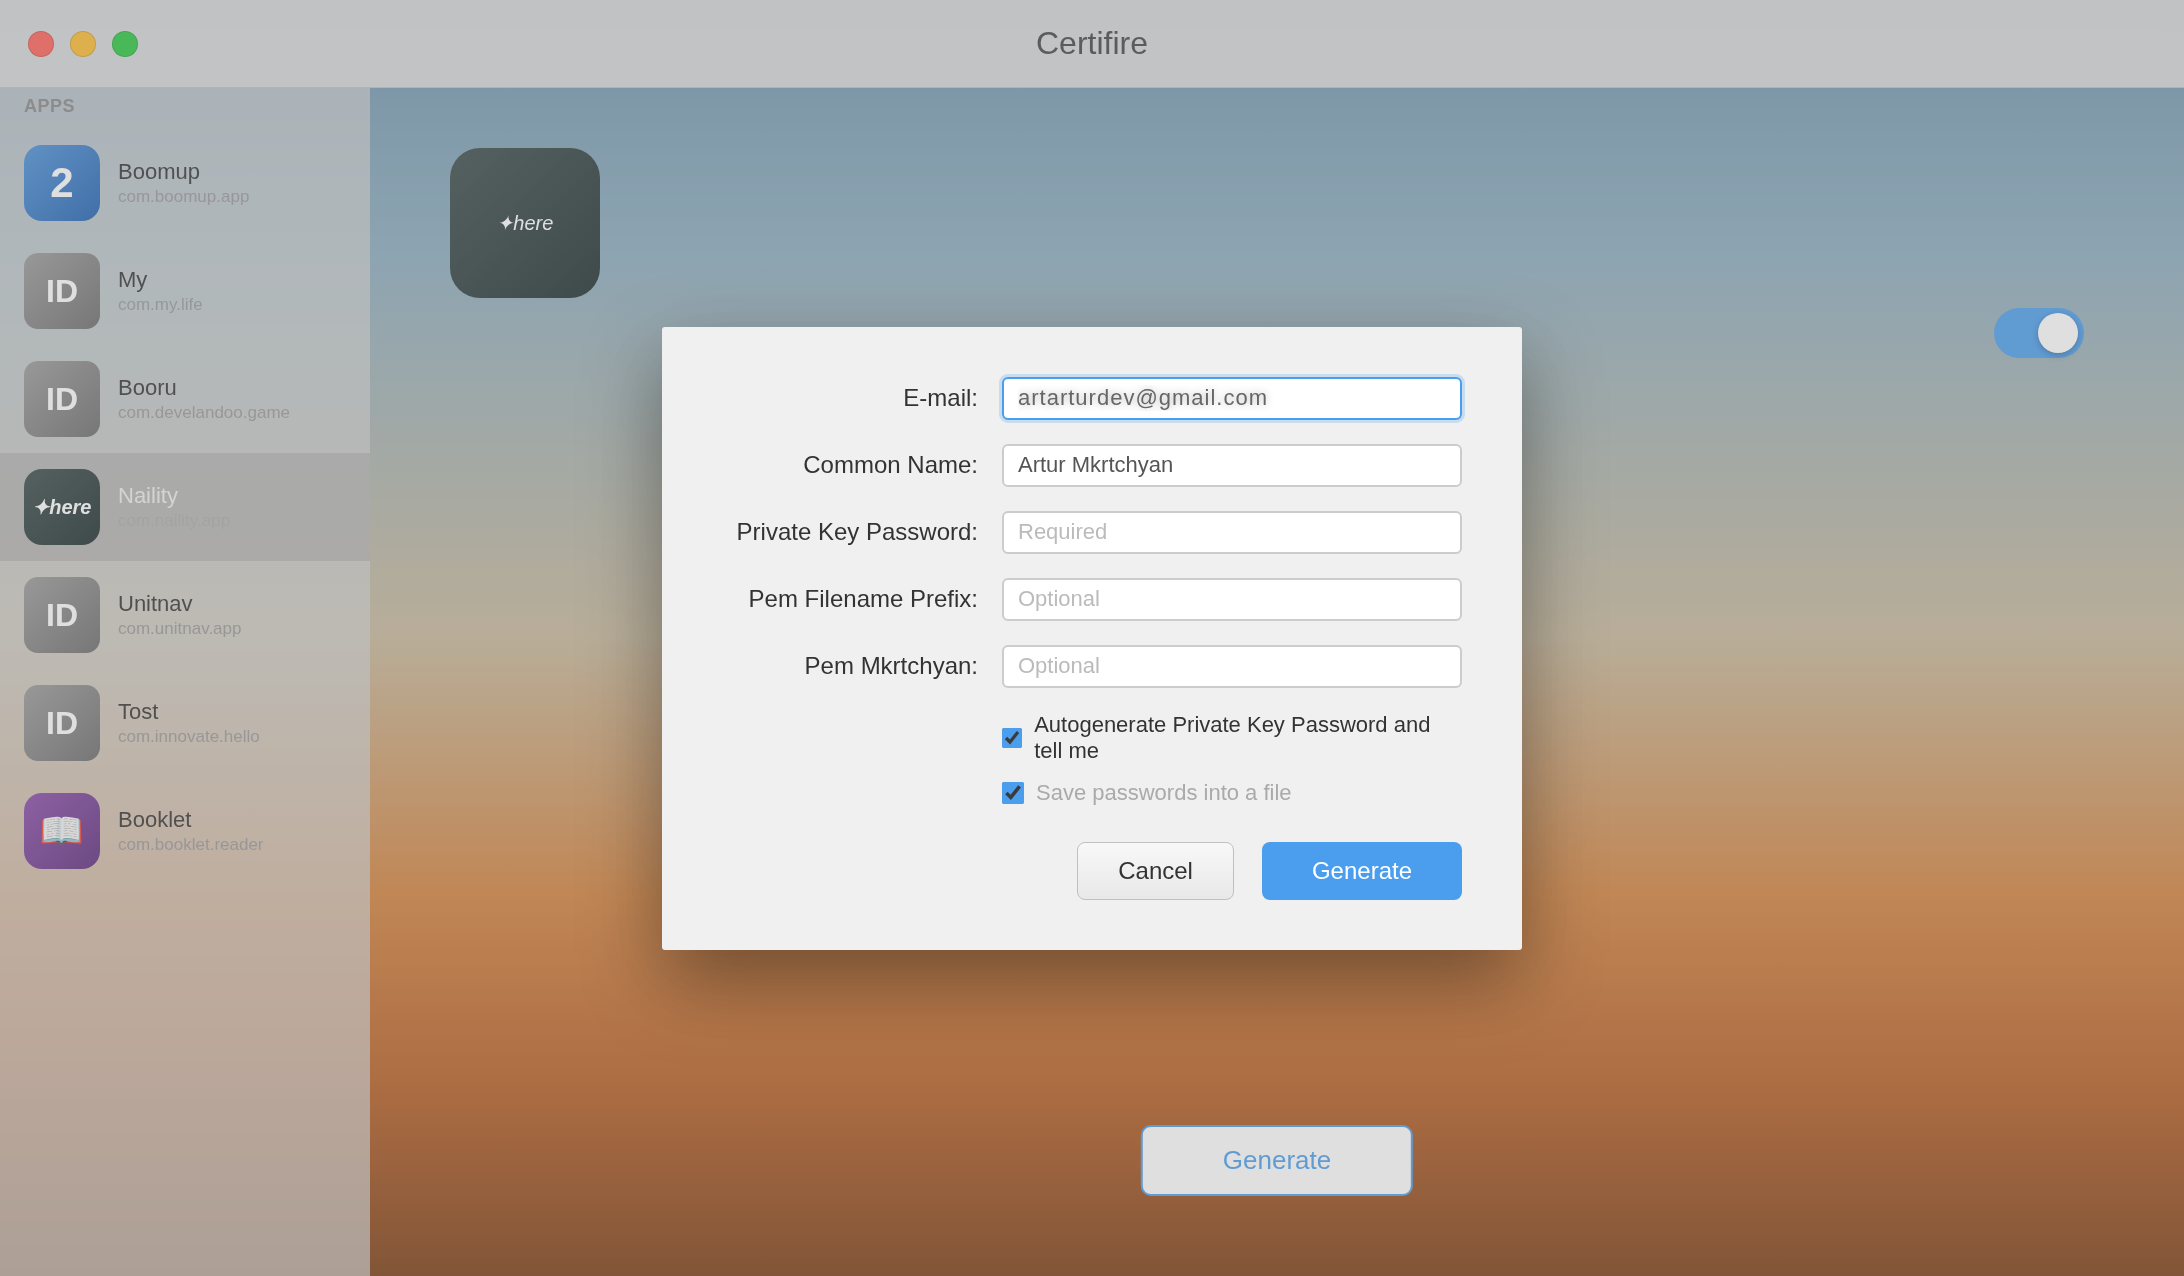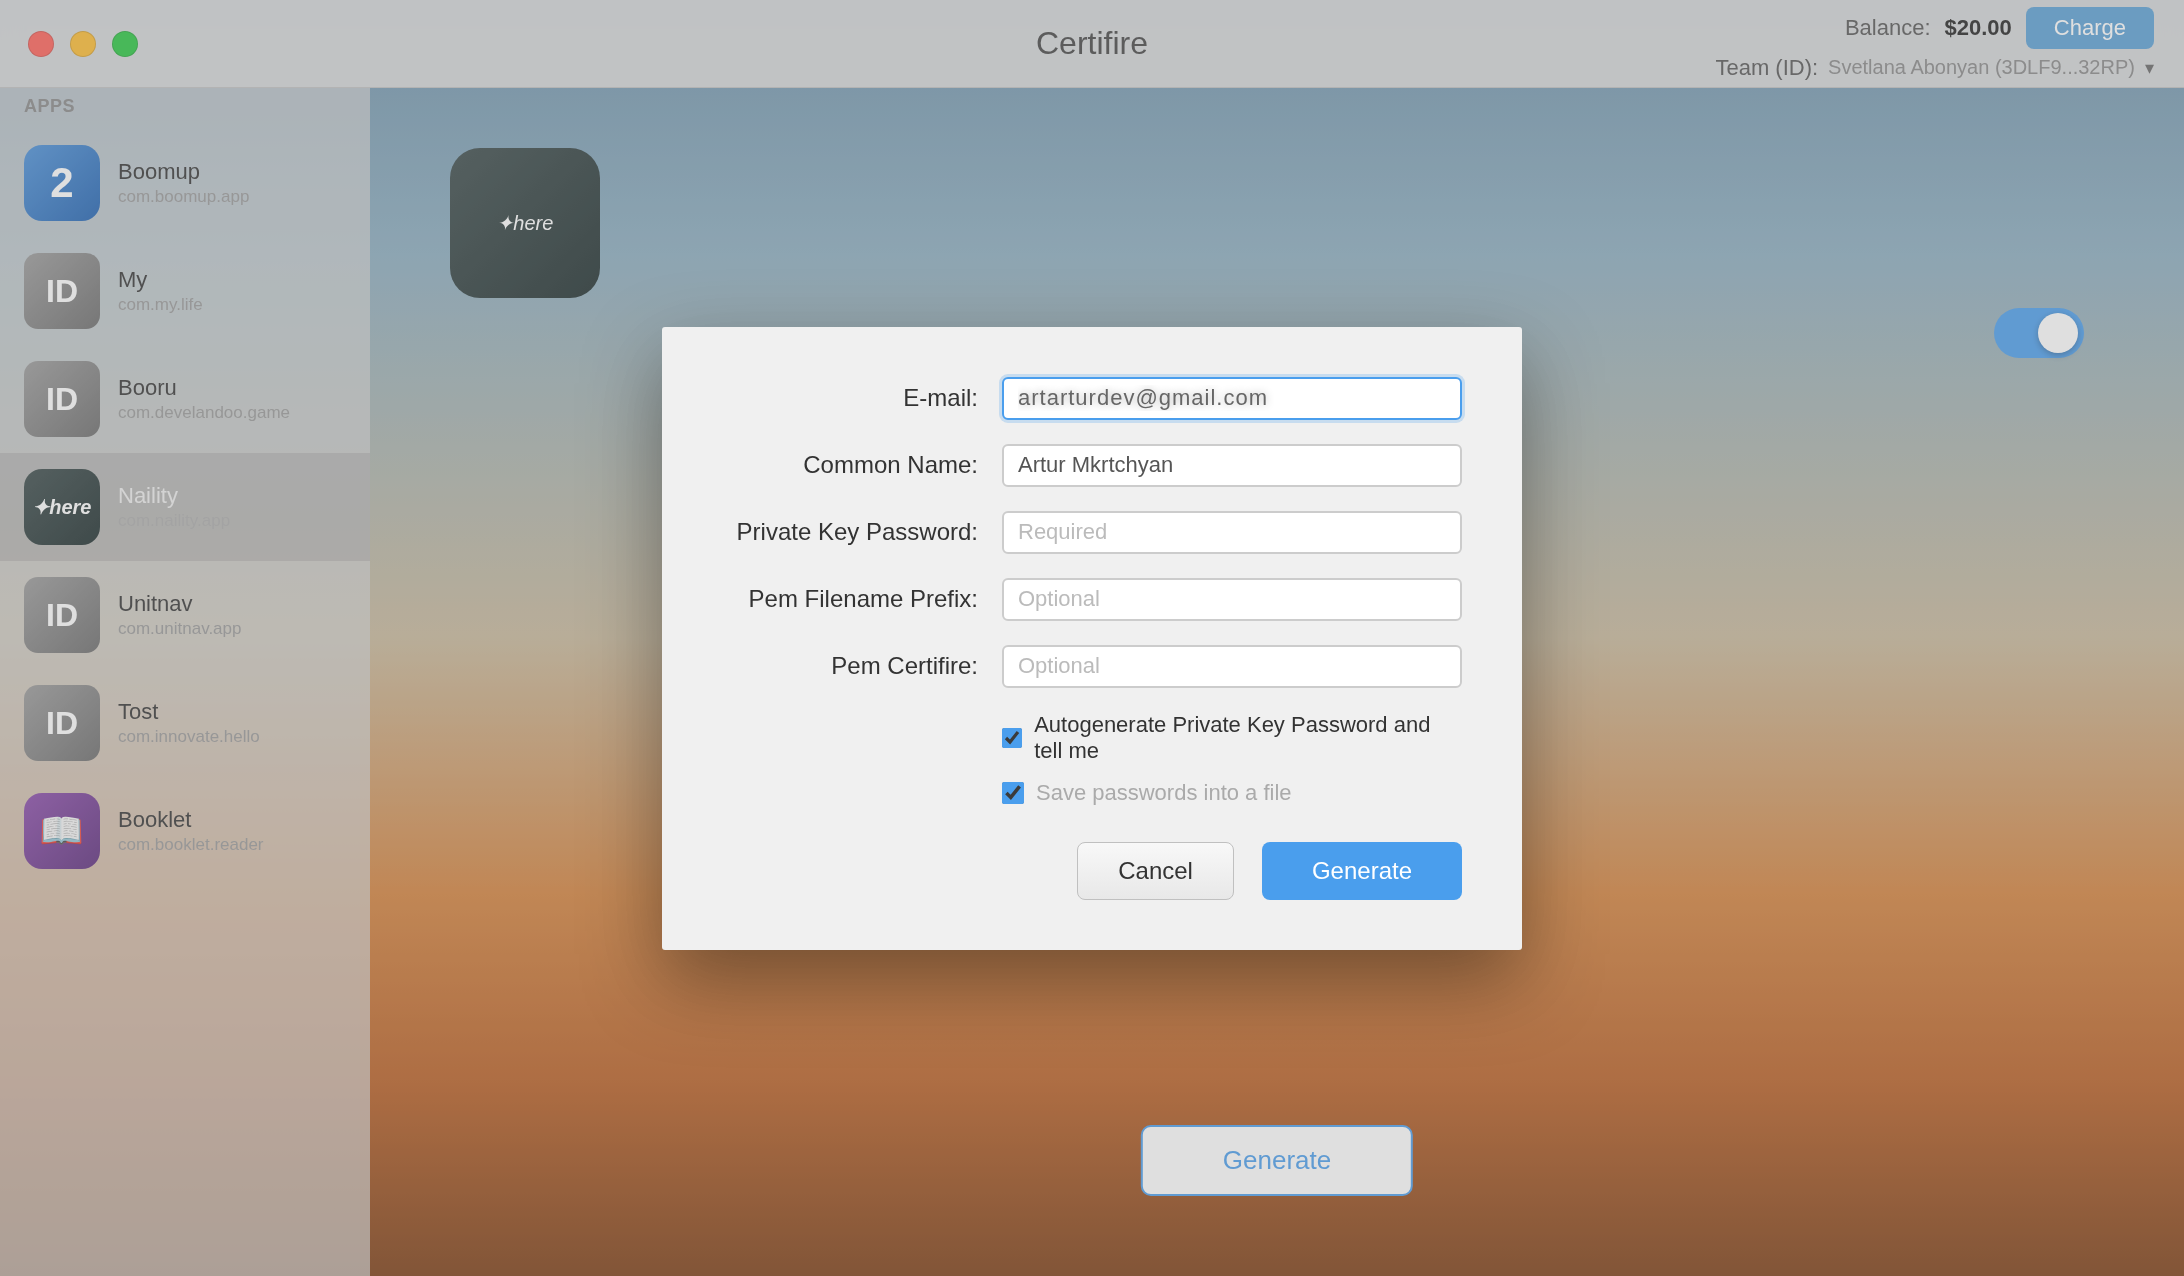--- a/index.html
+++ b/index.html
@@ -406,32 +406,20 @@
 
 <div class="bg-landscape"></div>
 
 <div class="titlebar">
   <div class="window-controls">
     <div class="wc-btn wc-close"></div>
     <div class="wc-btn wc-min"></div>
     <div class="wc-btn wc-max"></div>
   </div>
   <div class="titlebar-center">Certifire</div>
-  <div class="titlebar-right">
-    <div class="balance-row">
-      <span class="balance-label">Balance:</span>
-      <span class="balance-amount">$20.00</span>
-      <button class="charge-btn">Charge</button>
-    </div>
-    <div class="team-row">
-      <span class="balance-label">Team (ID):</span>
-      <span class="team-value">Svetlana Abonyan (3DLF9...32RP)</span>
-      <span class="team-chevron">▾</span>
-    </div>
-  </div>
 </div>
 
 <div class="sidebar">
   <div class="sidebar-section-title">APPS</div>
 
   <div class="app-item">
     <div class="app-icon blue-gradient">2</div>
     <div class="app-info">
       <div class="app-name">Boomup</div>
       <div class="app-bundle">com.boomup.app</div>
@@ -519,21 +507,21 @@
       <label class="form-label">Private Key Password:</label>
       <input class="form-input" type="password" placeholder="Required" style="">
     </div>
 
     <div class="form-row">
       <label class="form-label">Pem Filename Prefix:</label>
       <input class="form-input" type="text" placeholder="Optional" style="">
     </div>
 
     <div class="form-row">
-      <label class="form-label">Pem Certifire:</label>
+      <label class="form-label">Pem Mkrtchyan:</label>
       <input class="form-input" type="password" placeholder="Optional" style="">
     </div>
 
     <div class="checkbox-row">
       <input class="checkbox-input" type="checkbox" id="autogenerate" checked="" style="">
       <label class="checkbox-label" for="autogenerate">Autogenerate Private Key Password and tell me</label>
     </div>
 
     <div class="checkbox-row">
       <input class="checkbox-input" type="checkbox" id="savepasswords" checked="" style="">

